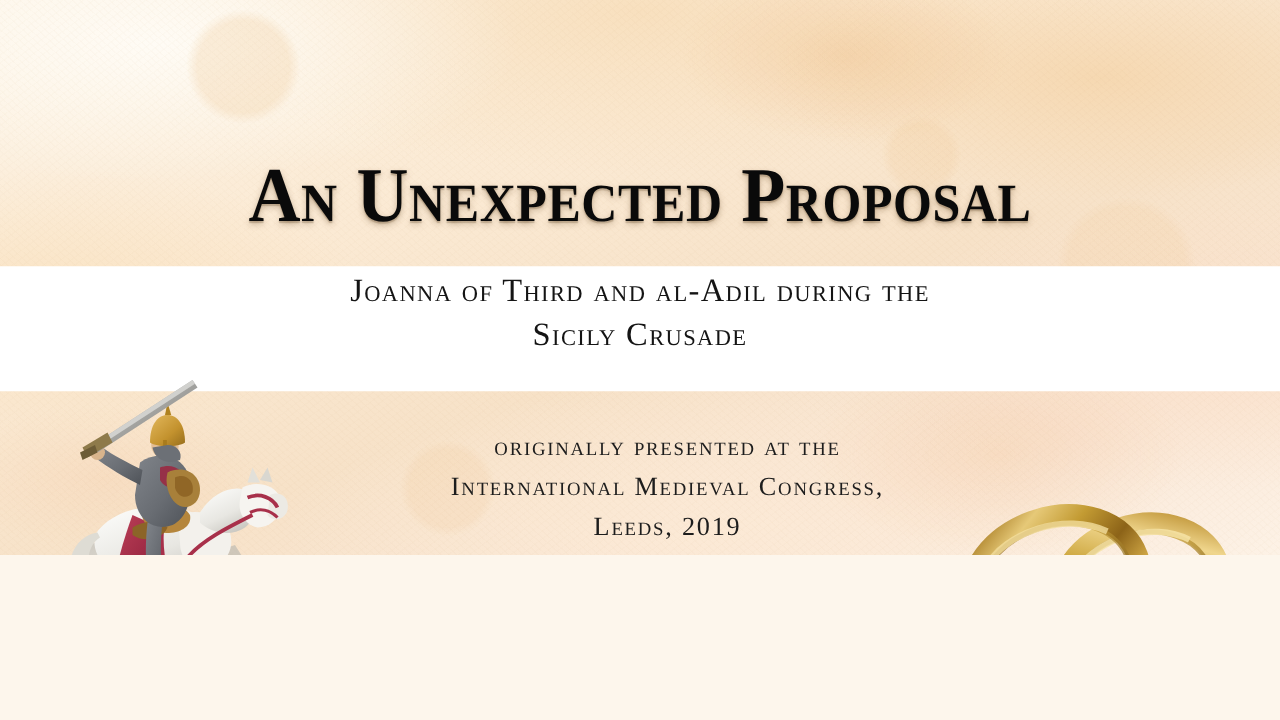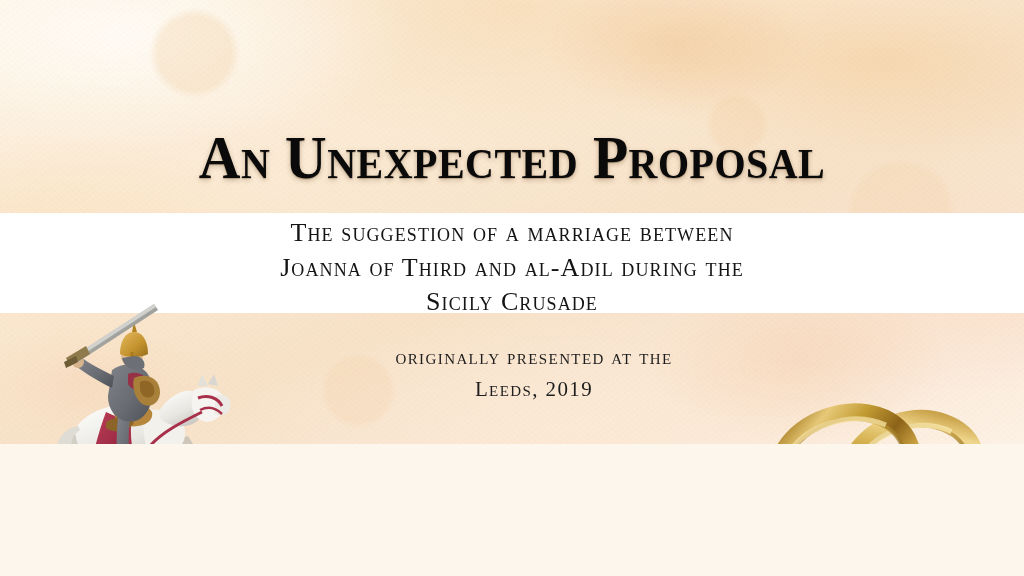--- a/index.html
+++ b/index.html
@@ -123,27 +123,27 @@
   <div class="bg-base"></div>
   <div class="bg-wash-a"></div>
   <div class="bg-wash-b"></div>
   <div class="bg-grain"></div>
 
   <div class="white-band"></div>
 
   <div class="title">An Unexpected Proposal</div>
 
   <div class="subtitle">
-    <span class="ln">The suggestion of a marriage between</span>
     <span class="ln">Joanna of Third and al-Adil during the</span>
     <span class="ln">Sicily Crusade</span>
   </div>
 
   <div class="credit">
     <span class="ln">originally presented at the</span>
+    <span class="ln">International Medieval Congress,</span>
     <span class="ln">Leeds, 2019</span>
   </div>
 
   <div class="knight">
     <svg viewBox="0 0 248 258" xmlns="http://www.w3.org/2000/svg">
       <defs>
         <radialGradient id="rockG" cx="45%" cy="40%" r="70%">
           <stop offset="0%" stop-color="#e4e2dc"></stop>
           <stop offset="62%" stop-color="#cecbc3"></stop>
           <stop offset="100%" stop-color="#b2afa6"></stop>

